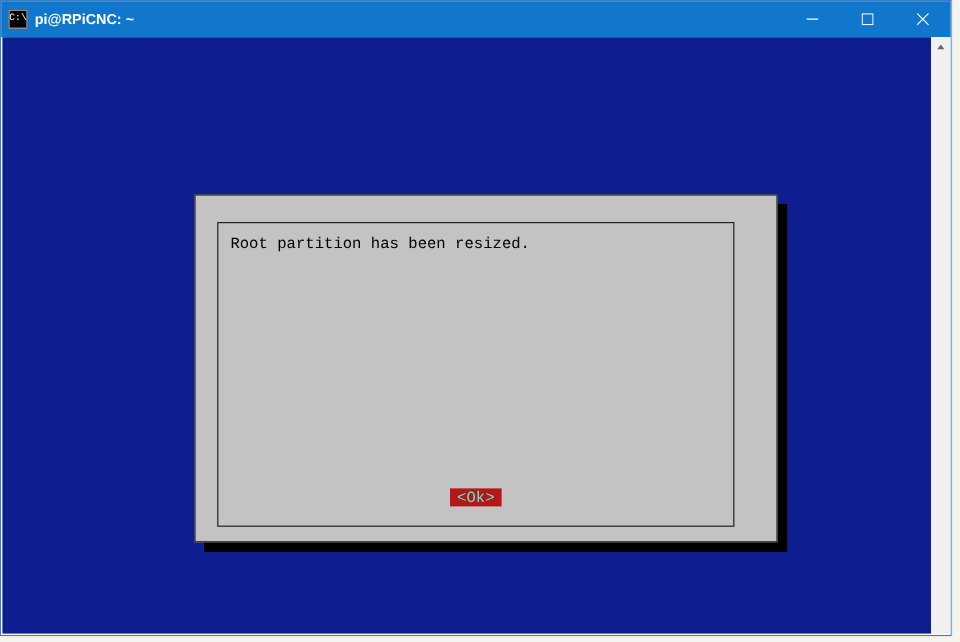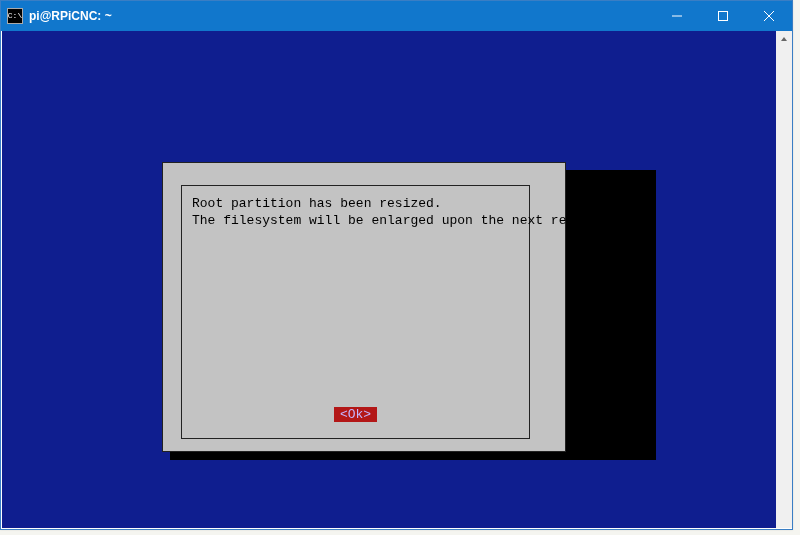--- a/index.html
+++ b/index.html
@@ -95,21 +95,21 @@
       top: 139px;
       left: 168px;
       width: 486px;
       height: 290px;
       background: #000;
     }
     .dialog {
       position: absolute;
       top: 131px;
       left: 160px;
-      width: 404px;
+      width: 486px;
       height: 290px;
       background: #c3c3c3;
       border: 1px solid #222;
       padding: 22px 35px 12px 18px;
       font-family: "Courier New", monospace;
     }
     .dialog-inner {
       width: 100%;
       height: 100%;
       border: 1px solid #222;
@@ -125,21 +125,21 @@
       flex: 0 0 auto;
     }
     .dialog-spacer { flex: 1; }
     .ok-row {
       display: flex;
       justify-content: center;
       padding-bottom: 6px;
     }
     .ok-btn {
       background: #b31717;
-      color: #c4b5fd;
+      color: #5eead4;
       font-family: "Courier New", monospace;
       font-size: 13px;
       padding: 0 6px;
       cursor: pointer;
     }
     .left-orange-stub {
       position: absolute;
       left: 0;
       top: 30px;
       width: 6px;
@@ -178,21 +178,20 @@
       </div>
     </div>
   </div>
 
   <div class="client-area">
     <div class="terminal">
       <div class="dialog-shadow"></div>
       <div class="dialog">
         <div class="dialog-inner">
           <div class="dialog-text">Root partition has been resized.</div>
-          <div class="dialog-text">The filesystem will be enlarged upon the next reboot</div>
           <div class="dialog-spacer"></div>
           <div class="ok-row">
             <div class="ok-btn">&lt;Ok&gt;</div>
           </div>
         </div>
       </div>
     </div>
   </div>
 
   <div class="scrollbar-track">

